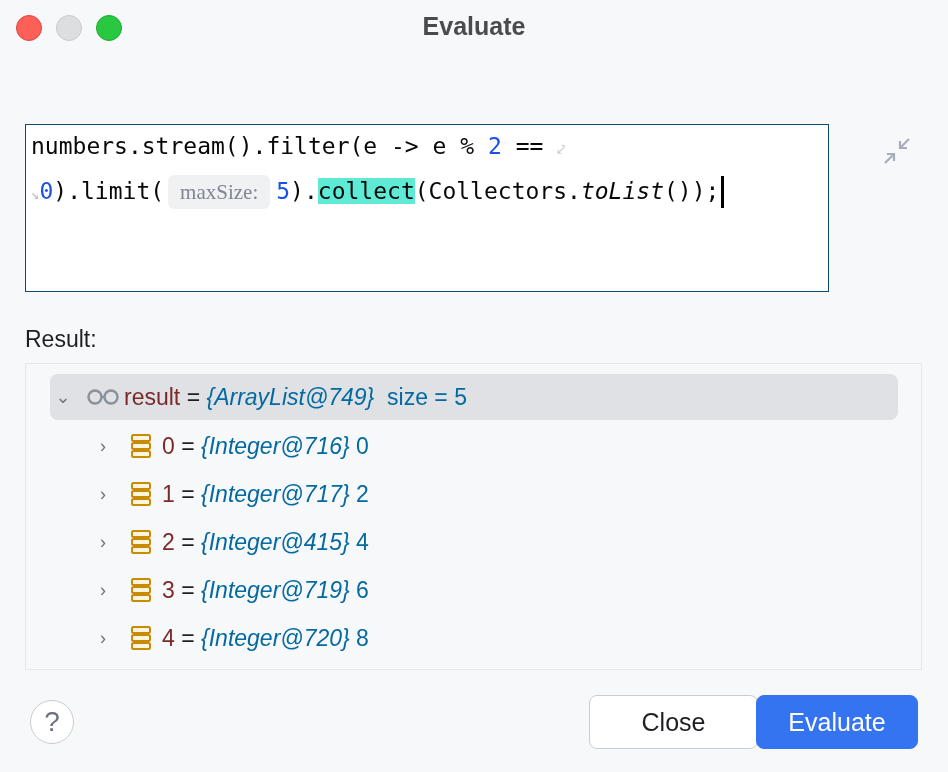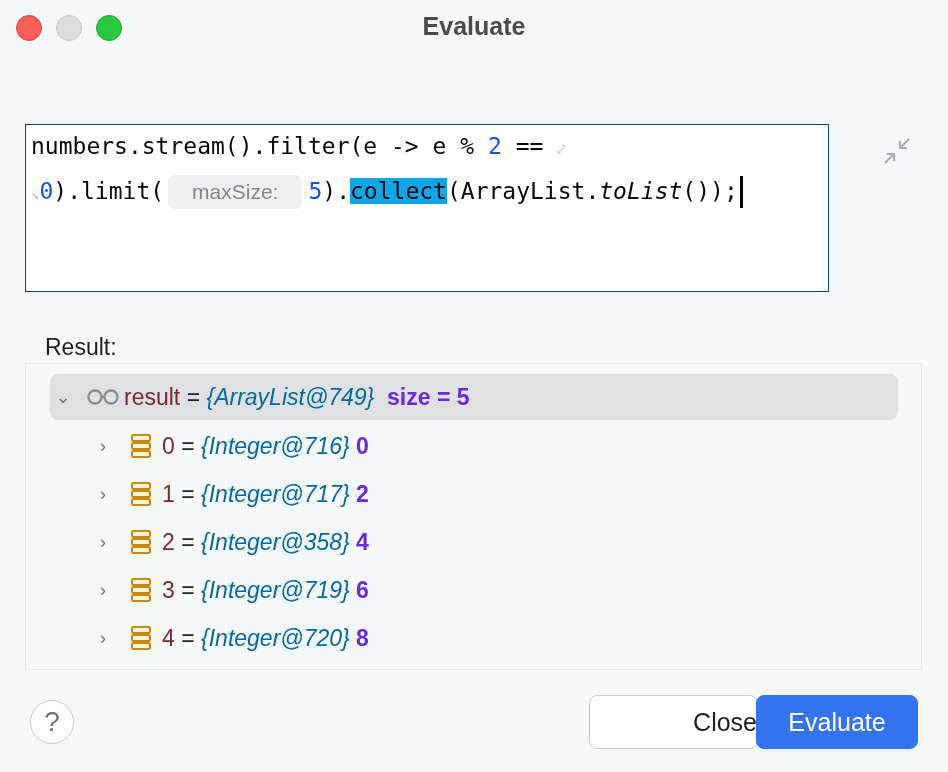--- a/index.html
+++ b/index.html
@@ -8,66 +8,66 @@
   .titlebar{position:absolute;left:0;top:0;width:948px;height:56px;}
   .tl{position:absolute;top:15px;width:24px;height:24px;border-radius:50%;}
   .tl.red{left:16px;background:#fe5f57;border:0.5px solid #e0443e;}
   .tl.gray{left:56px;background:#dddee0;border:0.5px solid #c8c9cc;}
   .tl.green{left:96px;background:#28c840;border:0.5px solid #1aab29;}
   .title{position:absolute;left:0;right:0;top:12px;text-align:center;font-size:25px;font-weight:bold;color:#4a4b4f;}
   .label{position:absolute;font-size:23px;color:#1e1f22;}
   .editor{position:absolute;left:25px;top:118px;width:804px;height:168px;background:#ffffff;border:1px solid #0c4a6e;box-sizing:border-box;margin-top:6px;}
   .code{position:absolute;left:5px;font-family:"DejaVu Sans Mono","Liberation Mono",monospace;font-size:23px;color:#080808;white-space:pre;}
   .code .num{color:#1750eb;}
-  .code .hl{background:#0ea5e9;}
+  .code .hl{background:#5eead4;}
   .code .it{font-style:italic;}
-  .hint{display:inline-block;font-family:Liberation Sans, sans-serif;font-size:21px;color:#818594;background:#f0f1f3;border-radius:6px;padding:0 24px;margin:0 6px 0 4px;line-height:34px;vertical-align:middle;}
+  .hint{display:inline-block;font-family:Liberation Serif, serif;font-size:21px;color:#818594;background:#f0f1f3;border-radius:6px;padding:0 12px;margin:0 6px 0 4px;line-height:34px;vertical-align:middle;}
   .wrap-ic{font-size:14px;color:#b8bbc2;}
   .caret{display:inline-block;width:3px;height:32px;background:#000;vertical-align:middle;margin-left:2px;}
   .collapse{position:absolute;left:855px;top:10px;width:32px;height:32px;}
   .historyhint{position:absolute;right:25px;top:290px;font-size:20px;color:#2b2d30;}
   .result{position:absolute;left:25px;top:363px;width:897px;height:307px;background:#f7f8fa;border:1px solid #e6e8eb;box-sizing:border-box;}
   .row{position:absolute;left:24px;height:46px;display:flex;align-items:center;font-size:23px;white-space:pre;}
   .row.sel{background:#dfe1e5;border-radius:8px;width:848px;}
   .chev{width:26px;text-align:center;color:#6c707e;font-size:18px;}
   .name{color:#871094;}
   .name.var{color:#7a2a2a;}
   .eq{color:#1e1f22;}
   .ref{color:#0369a1;font-style:italic;}
-  .val{color:#6d28d9;font-weight:bold;}
+  .val{color:#0369a1;}
   .fieldic{display:inline-block;width:22px;height:26px;margin:0 10px 0 14px;}
   .glasses{display:inline-block;width:34px;height:20px;margin:0 4px 0 10px;}
   .help{position:absolute;left:30px;top:700px;width:44px;height:44px;border-radius:50%;border:1.5px solid #c9ccd3;background:#fff;box-sizing:border-box;text-align:center;line-height:42px;font-size:28px;color:#6c707e;}
   .btn{position:absolute;top:695px;height:54px;border-radius:8px;box-sizing:border-box;font-size:25px;text-align:center;line-height:52px;}
-  .btn.close{left:589px;width:169px;background:#ffffff;border:1.5px solid #c9ccd3;color:#1e1f22;text-align:right;}
+  .btn.close{left:589px;width:169px;background:#ffffff;border:1.5px solid #c9ccd3;color:#1e1f22;}
   .btn.eval{left:756px;width:162px;background:#3574f0;color:#ffffff;border:1px solid #3574f0;}
 </style>
 </head>
 <body>
 
 <div class="win">
   <div class="titlebar">
     <div class="tl red"></div>
     <div class="tl gray"></div>
     <div class="tl green"></div>
     <div class="title">Evaluate</div>
   </div>
 
 
   <div class="editor">
     <div class="code" style="top:8px;"><span>numbers.stream().filter(e -&gt; e % </span><span class="num">2</span><span> ==</span> <span class="wrap-ic">⤦</span></div>
-    <div class="code" style="top:50px;"><span class="wrap-ic">↘</span><span class="num">0</span><span>).limit(</span><span class="hint">maxSize:</span><span class="num">5</span><span>).</span><span class="hl">collect</span><span>(ArrayList.</span><span class="it">toList</span><span>());</span><span class="caret"></span></div>
+    <div class="code" style="top:50px;"><span class="wrap-ic">↘</span><span class="num">0</span><span>).limit(</span><span class="hint">maxSize:</span><span class="num">5</span><span>).</span><span class="hl">collect</span><span>(Collectors.</span><span class="it">toList</span><span>());</span><span class="caret"></span></div>
     <svg class="collapse" viewBox="0 0 32 32">
       <path d="M4 28 L13 19 M6 19 L13 19 L13 26" stroke="#a8adbd" stroke-width="2.2" fill="none"></path>
       <path d="M28 4 L19 13 M19 6 L19 13 L26 13" stroke="#a8adbd" stroke-width="2.2" fill="none"></path>
     </svg>
   </div>
 
 
-  <div class="label" style="left:25px;top:334px;margin-left:20px;">Result:</div>
+  <div class="label" style="left:25px;top:326px;">Result:</div>
 
   <div class="result">
     <div class="row sel" style="top:10px;">
       <span class="chev">⌄</span>
       <svg class="glasses" viewBox="0 0 34 20">
         <circle cx="9" cy="10" r="6.5" stroke="#8a9199" stroke-width="2.4" fill="none"></circle>
         <circle cx="25" cy="10" r="6.5" stroke="#8a9199" stroke-width="2.4" fill="none"></circle>
         <path d="M15.5 10 L18.5 10" stroke="#8a9199" stroke-width="2.4"></path>
       </svg>
       <span class="name var">result</span><span class="eq"> = </span><span class="ref">{ArrayList@749}</span><span class="val">  size = 5</span>
@@ -93,21 +93,21 @@
       <span class="name var">1</span><span class="eq"> = </span><span class="ref">{Integer@717}</span><span class="val"> <span>2</span></span>
     </div>
 
     <div class="row" style="top:155px;left:64px;">
       <span class="chev">›</span>
       <svg class="fieldic" viewBox="0 0 22 26">
           <rect x="2" y="2" width="18" height="6" rx="1.5" stroke="#c98a09" stroke-width="2" fill="#fdf4dc"></rect>
           <rect x="2" y="10" width="18" height="6" rx="1.5" stroke="#c98a09" stroke-width="2" fill="#fdf4dc"></rect>
           <rect x="2" y="18" width="18" height="6" rx="1.5" stroke="#c98a09" stroke-width="2" fill="#fdf4dc"></rect>
         </svg>
-      <span class="name var">2</span><span class="eq"> = </span><span class="ref">{Integer@358}</span><span class="val"> <span>4</span></span>
+      <span class="name var">2</span><span class="eq"> = </span><span class="ref">{Integer@415}</span><span class="val"> <span>4</span></span>
     </div>
 
     <div class="row" style="top:203px;left:64px;">
       <span class="chev">›</span>
       <svg class="fieldic" viewBox="0 0 22 26">
           <rect x="2" y="2" width="18" height="6" rx="1.5" stroke="#c98a09" stroke-width="2" fill="#fdf4dc"></rect>
           <rect x="2" y="10" width="18" height="6" rx="1.5" stroke="#c98a09" stroke-width="2" fill="#fdf4dc"></rect>
           <rect x="2" y="18" width="18" height="6" rx="1.5" stroke="#c98a09" stroke-width="2" fill="#fdf4dc"></rect>
         </svg>
       <span class="name var">3</span><span class="eq"> = </span><span class="ref">{Integer@719}</span><span class="val"> <span>6</span></span>

